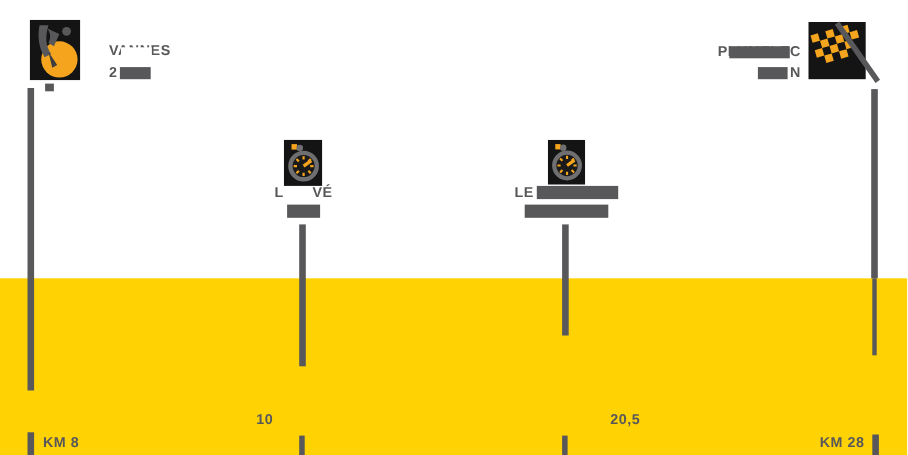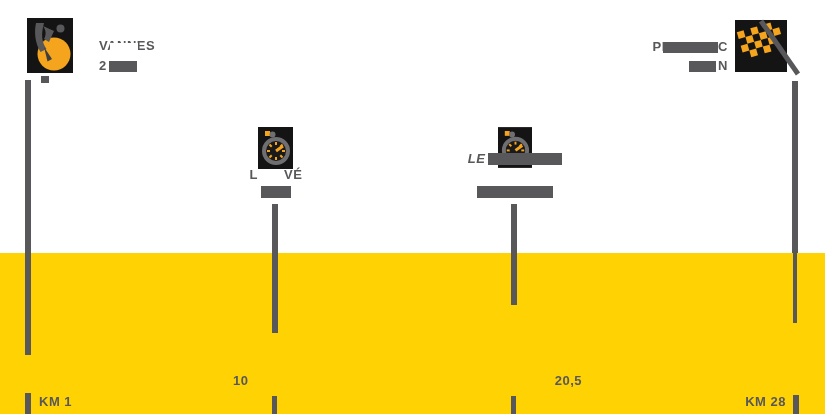--- a/index.html
+++ b/index.html
@@ -91,21 +91,21 @@
         <line x1="9" y1="24" x2="12" y2="24"></line>
           <line x1="24" y1="24" x2="27" y2="24"></line>
         <line x1="11.5" y1="17.5" x2="13.7" y2="19.7"></line>
           <line x1="22.3" y1="28.3" x2="24.5" y2="30.5"></line>
         <line x1="24.5" y1="17.5" x2="22.3" y2="19.7"></line>
           <line x1="13.7" y1="28.3" x2="11.5" y2="30.5"></line>
       </g>
       <line x1="18" y1="24" x2="25" y2="19" stroke="#F5A51D" stroke-width="3"></line>
     </svg>
   </div>
-  <div class="lbl row center" style="left:460px;top:152px;width:110px;font-style:italic;">
+  <div class="lbl row center" style="left:460px;top:168px;width:110px;">
     <span>LE</span>
     <span class="redact" style="width:74px;height:12px;margin-left:3px;"></span>
   </div>
   <div class="redact-abs" style="left:477px;top:186px;width:76px;height:12px;"></div>
   <div class="vline" style="left:511px;top:204px;width:6px;height:101px;"></div>
   <div class="lbl" style="left:492px;top:374px;width:90px;text-align:right;">20,5</div>
   <div class="tick" style="left:511px;top:396px;width:5px;height:18px;"></div>
 
   <div class="icon-box" style="left:733px;top:16px;width:72px;height:64px;">
     <svg width="72" height="64" viewBox="0 0 72 64">
@@ -135,18 +135,18 @@
   </div>
   <div class="lbl row right" style="right:97px;top:59px;width:80px;position:absolute;">
     <span class="redact" style="width:27px;height:11px;margin-right:2px;"></span>
     <span>N</span>
   </div>
 
   <div class="vline" style="left:792px;top:81px;width:6px;height:172px;"></div>
   <div class="vline" style="left:793px;top:253px;width:4px;height:70px;"></div>
 
   <div class="tick" style="left:25px;top:393px;width:6px;height:21px;"></div>
-  <div class="lbl" style="left:39px;top:395px;">KM 1</div>
+  <div class="lbl" style="left:39px;top:395px;">KM 8</div>
 
   <div class="lbl" style="right:39px;top:395px;">KM 28</div>
   <div class="tick" style="left:793px;top:395px;width:6px;height:19px;"></div>
 
 </div>
 
 </body></html>

